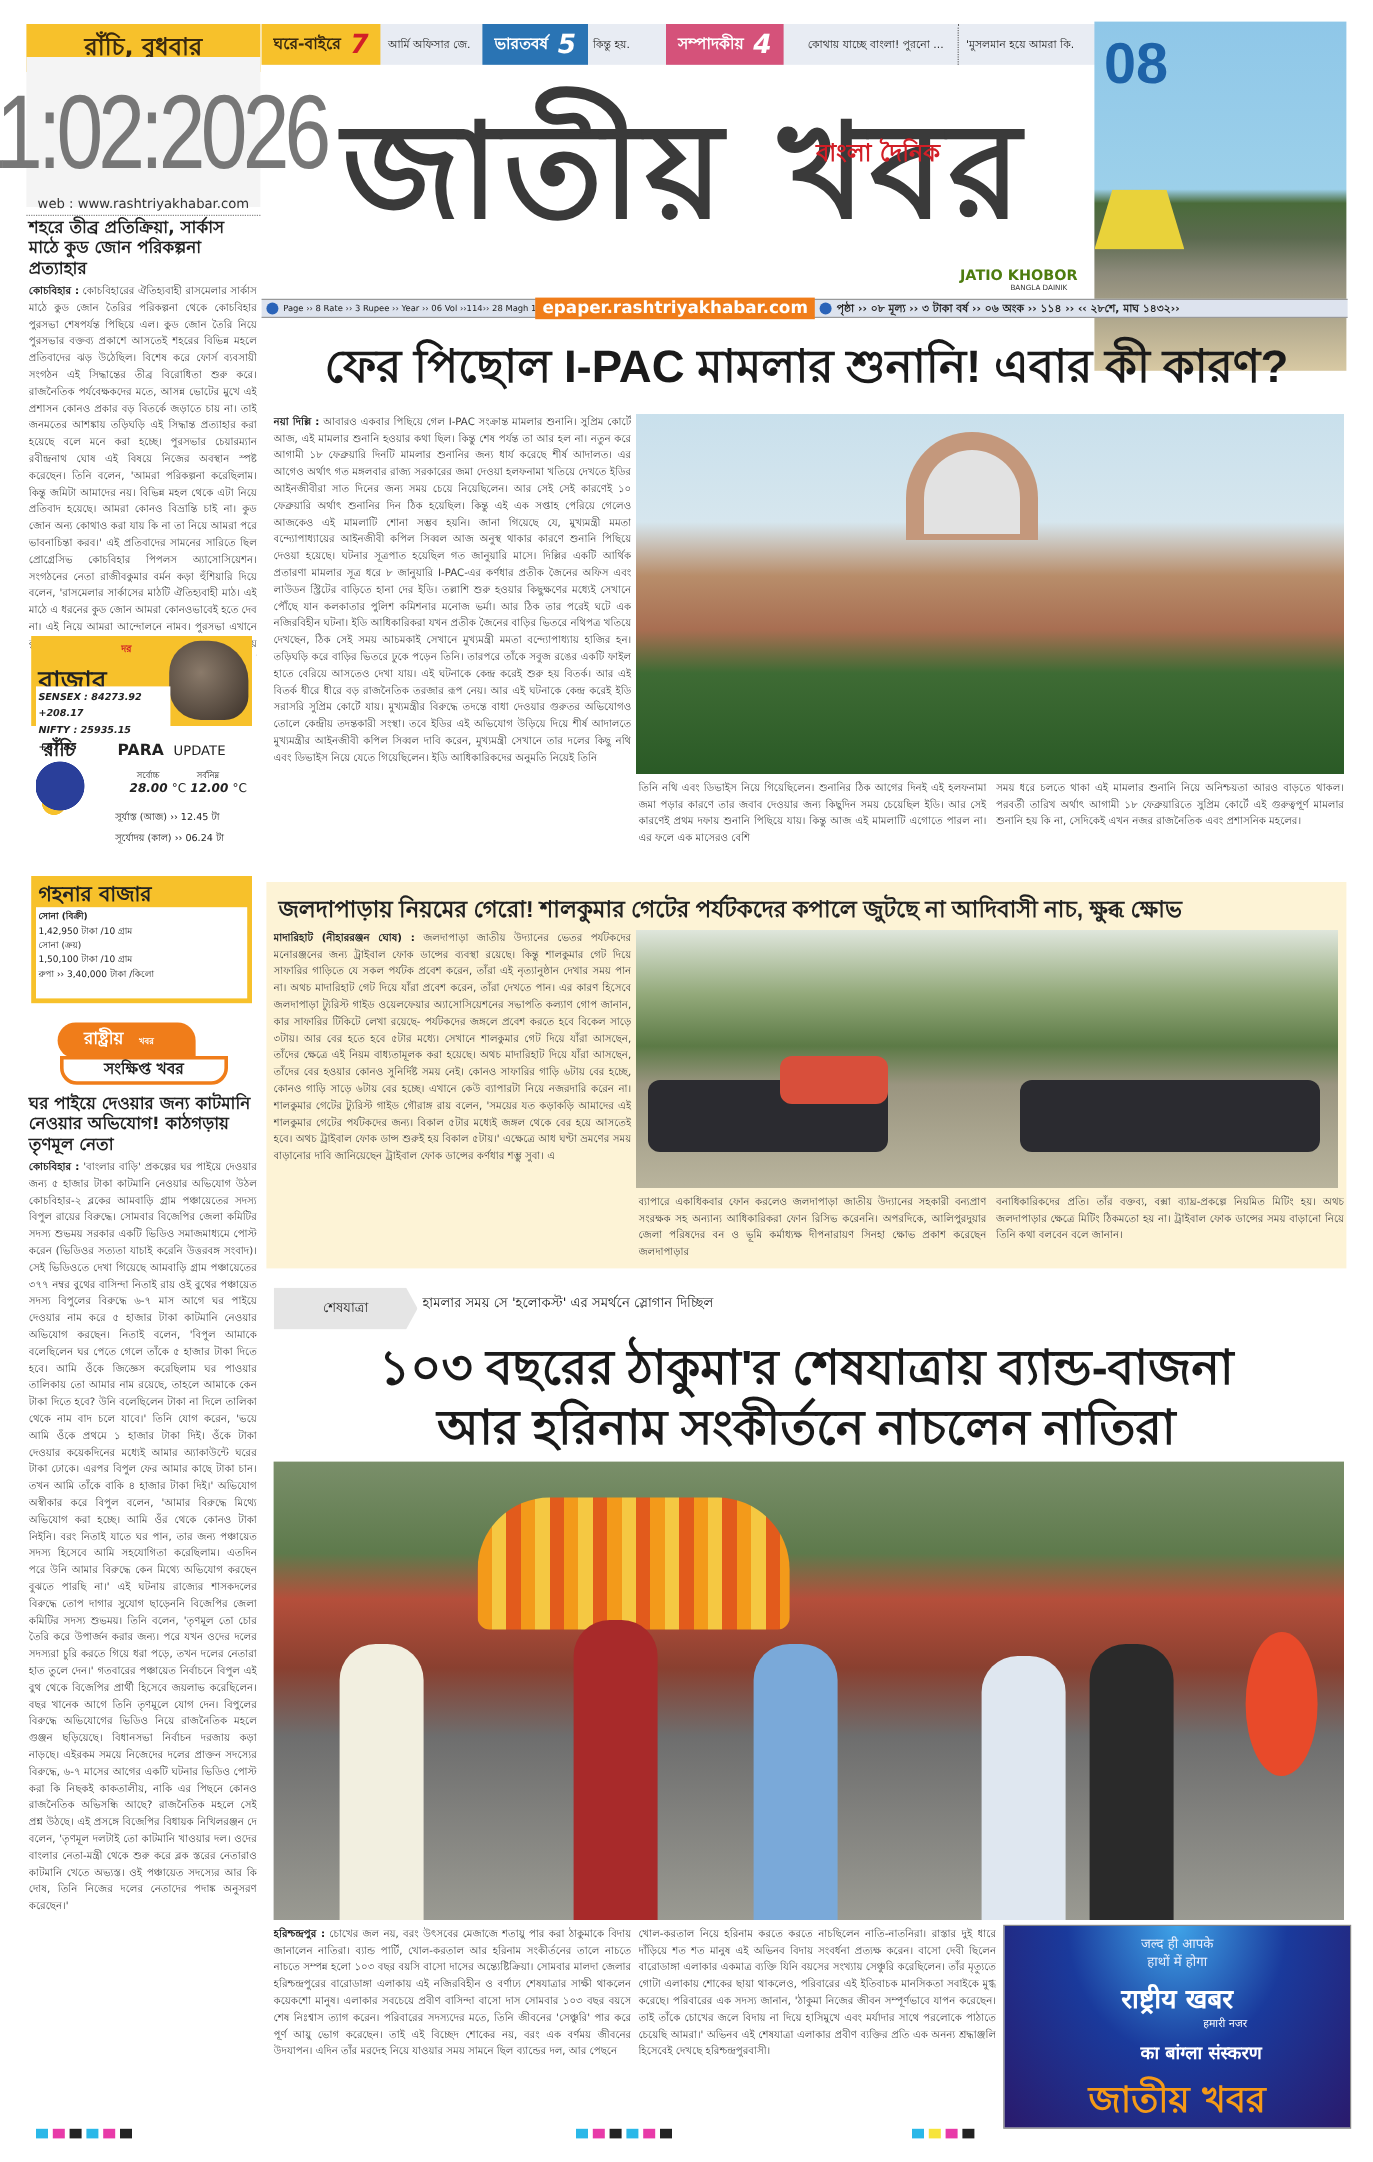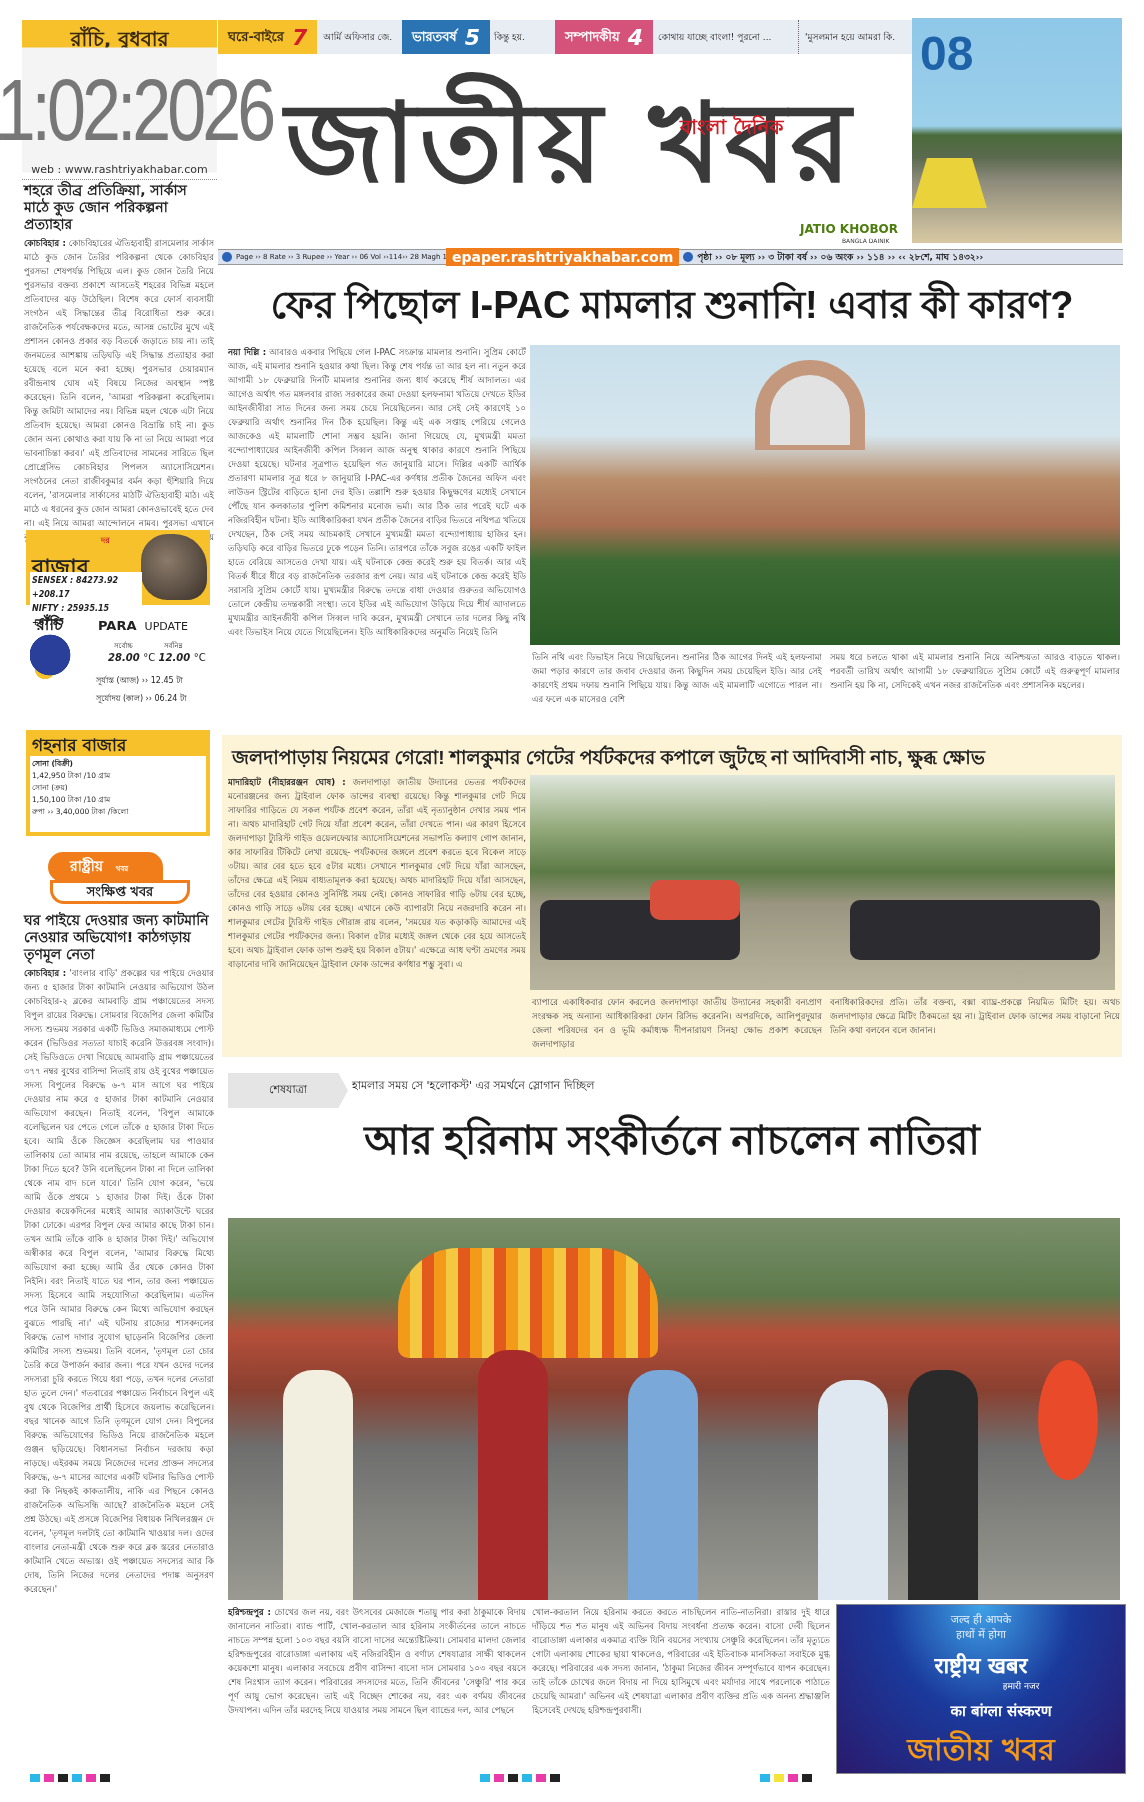--- a/index.html
+++ b/index.html
@@ -15,21 +15,21 @@
   .yellow-box { background:#f7c12b; }
   
   .topbar { left: 218px; top: 20px; width: 695px; height: 34px; background:#e8ecf3; }
   .teaser { position:absolute; top:0; height:34px; display:flex; align-items:center; font-size: 9px; color:#222; }
   .tag { height:34px; display:flex; align-items:center; padding: 0 10px; font-size: 13px; color:#fff; font-weight:bold; }
   .tag .num { font-size: 22px; margin-left:8px; font-style: italic; }
   .masthead { left: 240px; top: 60px; width: 660px; height: 180px; font-size: 110px; font-weight: bold; color:#3a3a3a; display:flex; align-items:center; justify-content:center; letter-spacing: 4px;}
   .subdaily { left: 680px; top: 112px; font-size: 20px; color:#d21f27; font-weight:bold; }
   .jatio { left: 800px; top: 222px; font-size: 12px; font-weight:bold; color:#4d7c0f;}
   .bangla { left: 842px; top: 237px; font-size: 6px; color:#333;}
-  .photo08 { left: 912px; top: 18px; width: 210px; height: 225px; background: linear-gradient(#8fc7e8 0%, #9cd0ea 48%, #4a6b3a 52%, #5b6a4f 62%, #8c8a7a 72%, #d8c9a3 100%); }
+  .photo08 { left: 912px; top: 18px; width: 210px; height: 291px; background: linear-gradient(#8fc7e8 0%, #9cd0ea 48%, #4a6b3a 52%, #5b6a4f 62%, #8c8a7a 72%, #d8c9a3 100%); }
   .photo08 .n { position:absolute; left:8px; top:8px; font-size: 48px; font-weight:bold; color:#1e63a8; font-family:"Liberation Sans", sans-serif; }
   .tent { position:absolute; left: 0; top: 140px; width: 75px; height: 50px; background:#e9d23a; clip-path: polygon(20% 0, 80% 0, 100% 100%, 0 100%); }
   .infobar { left: 218px; top: 249px; width: 905px; height: 16px; background:#dde3ee; border-top:1px solid #999; border-bottom:1px solid #999; font-size: 7px; display:flex; align-items:center; }
   .epaper { background:#f07d1a; color:#fff; font-weight:bold; font-size: 14px; padding: 0 6px; height: 18px; display:flex; align-items:center; }
   .dot { display:inline-block; width:10px; height:10px; border-radius:50%; background:#2a63b8; margin: 0 4px; }
   
   .h1 { left: 222px; top: 275px; width: 900px; height: 60px; font-size: 38px; font-weight: bold; color:#1a1a1a; text-align:center; font-family:"Liberation Sans", sans-serif; }
   .court-photo { left: 530px; top: 345px; width: 590px; height: 300px; background: linear-gradient(#c9e0ec 0%, #d6e6ee 30%, #b88d6a 45%, #a86e52 60%, #3e6b34 72%, #2a5a26 100%); overflow:hidden;}
   .dome { position:absolute; left: 225px; top: 15px; width: 110px; height: 90px; border-radius: 55px 55px 0 0; background: #c4987c; }
   .dome2 { position:absolute; left: 240px; top: 30px; width: 80px; height: 70px; border-radius: 40px 40px 0 0; background: #e2e2e2; }
@@ -135,21 +135,21 @@
       <span>ভারতবর্ষ</span>
         <span class="num">5</span>
     </div>
     <span style="margin-left:4px;">কিন্তু হয়.</span>
   </div>
   <div class="teaser" style="left:337px;">
     <div class="tag" style="background:#d5527a;">
       <span>সম্পাদকীয়</span>
         <span class="num">4</span>
     </div>
-    <span style="margin-left:5px;">কোথায় যাচ্ছে বাংলা! পুরনো ...</span>
+    <span style="margin-left:20px;">কোথায় যাচ্ছে বাংলা! পুরনো ...</span>
   </div>
   <div class="teaser" style="left:580px; border-left:1px dotted #666; padding-left:6px;">
     <span>'মুসলমান হয়ে আমরা কি.</span>
   </div>
 </div>
 
 <div class="abs masthead">জাতীয় খবর</div>
 <div class="abs subdaily">বাংলা দৈনিক</div>
 <div class="abs jatio">JATIO KHOBOR</div>
 <div class="abs bangla">BANGLA DAINIK</div>
@@ -188,20 +188,21 @@
   <div class="crowd" style="left:10px; width:200px;"></div>
   <div class="crowd" style="left:120px; top:105px; width:90px; height:40px; background:#d84f3b;"></div>
   <div class="crowd" style="left:320px; width:250px;"></div>
 </div>
 <div class="abs body-text" style="left:532px; top:995px; width:290px; height:60px;">ব্যাপারে একাধিকবার ফোন করলেও জলদাপাড়া জাতীয় উদ্যানের সহকারী বন্যপ্রাণ সংরক্ষক সহ অন্যান্য আধিকারিকরা ফোন রিসিভ করেননি। অপরদিকে, আলিপুরদুয়ার জেলা পরিষদের বন ও ভূমি কর্মাধ্যক্ষ দীপনারায়ণ সিনহা ক্ষোভ প্রকাশ করেছেন জলদাপাড়ার</div>
 <div class="abs body-text" style="left:830px; top:995px; width:290px; height:60px;">বনাধিকারিকদের প্রতি। তাঁর বক্তব্য, বক্সা ব্যাঘ্র-প্রকল্পে নিয়মিত মিটিং হয়। অথচ জলদাপাড়ার ক্ষেত্রে মিটিং ঠিকমতো হয় না। ট্রাইবাল ফোক ডান্সের সময় বাড়ানো নিয়ে তিনি কথা বলবেন বলে জানান।</div>
 
 <div class="abs shesh-tag">শেষযাত্রা</div>
 <div class="abs shesh-sub">হামলার সময় সে 'হলোকস্ট' এর সমর্থনে স্লোগান দিচ্ছিল</div>
 <div class="abs h2">
+  <div>১০৩ বছরের ঠাকুমা'র শেষযাত্রায় ব্যান্ড-বাজনা</div>
   <div>আর হরিনাম সংকীর্তনে নাচলেন নাতিরা</div>
 </div>
 <div class="abs proc-photo">
   <div class="bier"></div>
   <div class="person" style="left:55px; height:230px; background:#f2efe0;"></div>
   <div class="person" style="left:250px; height:250px; background:#a82a2a;"></div>
   <div class="person" style="left:400px; height:230px; background:#7aa9d9;"></div>
   <div class="person" style="left:590px; height:220px; background:#dfe7f0;"></div>
   <div class="person" style="left:680px; height:230px; background:#2a2a2a;"></div>
   <div class="person" style="left:810px; height:120px; width:60px; background:#e84a2a; border-radius:50%; bottom:120px;"></div>

